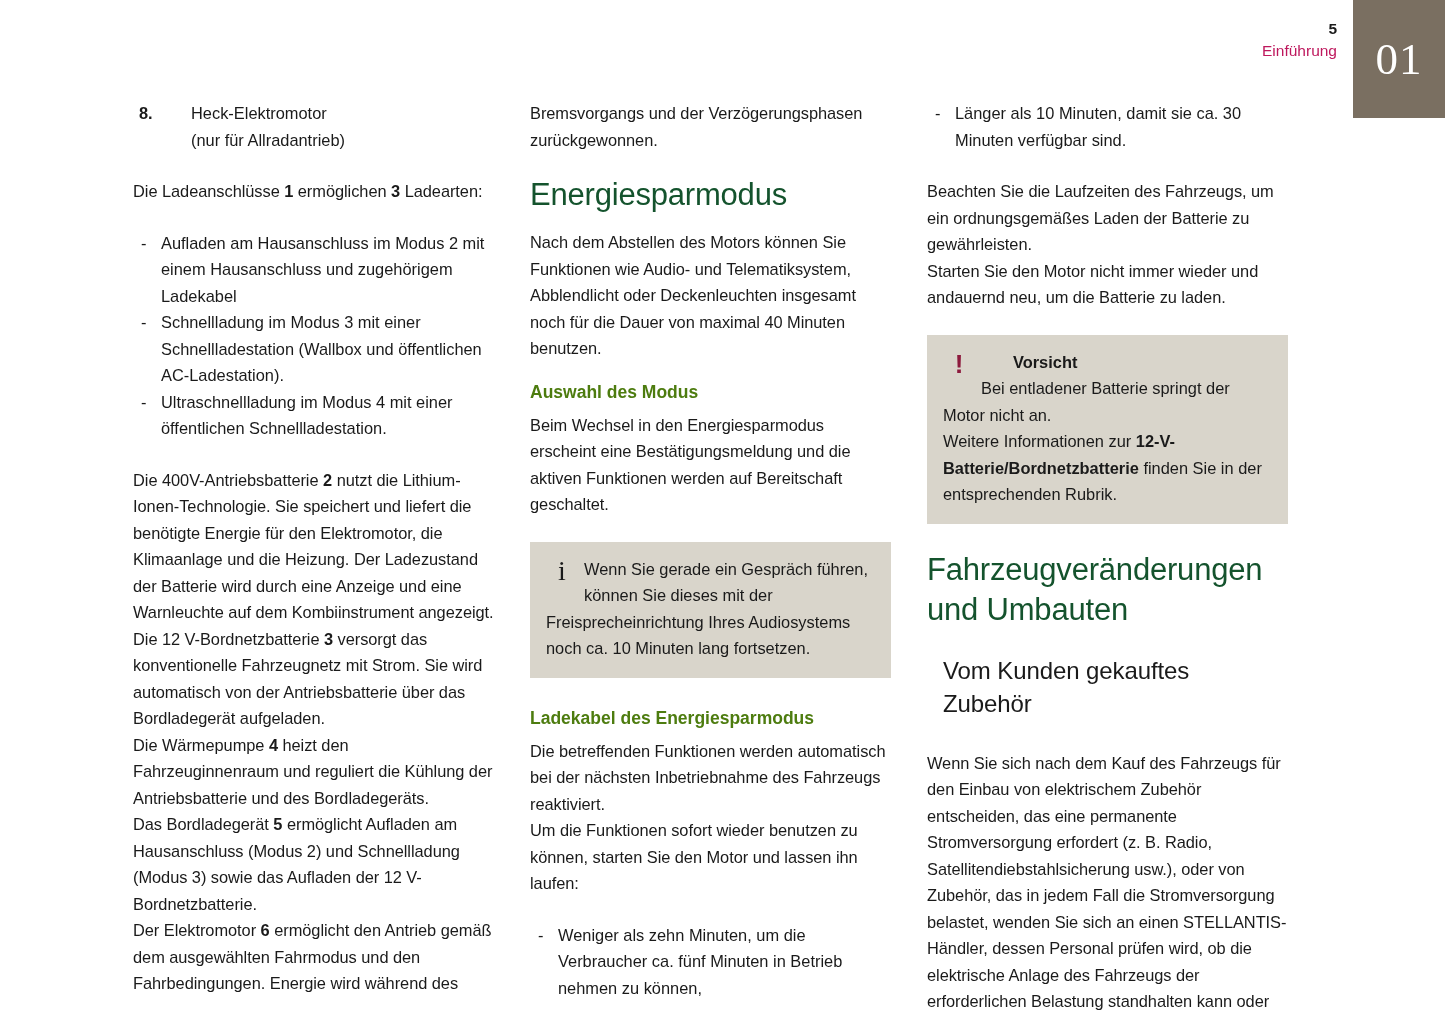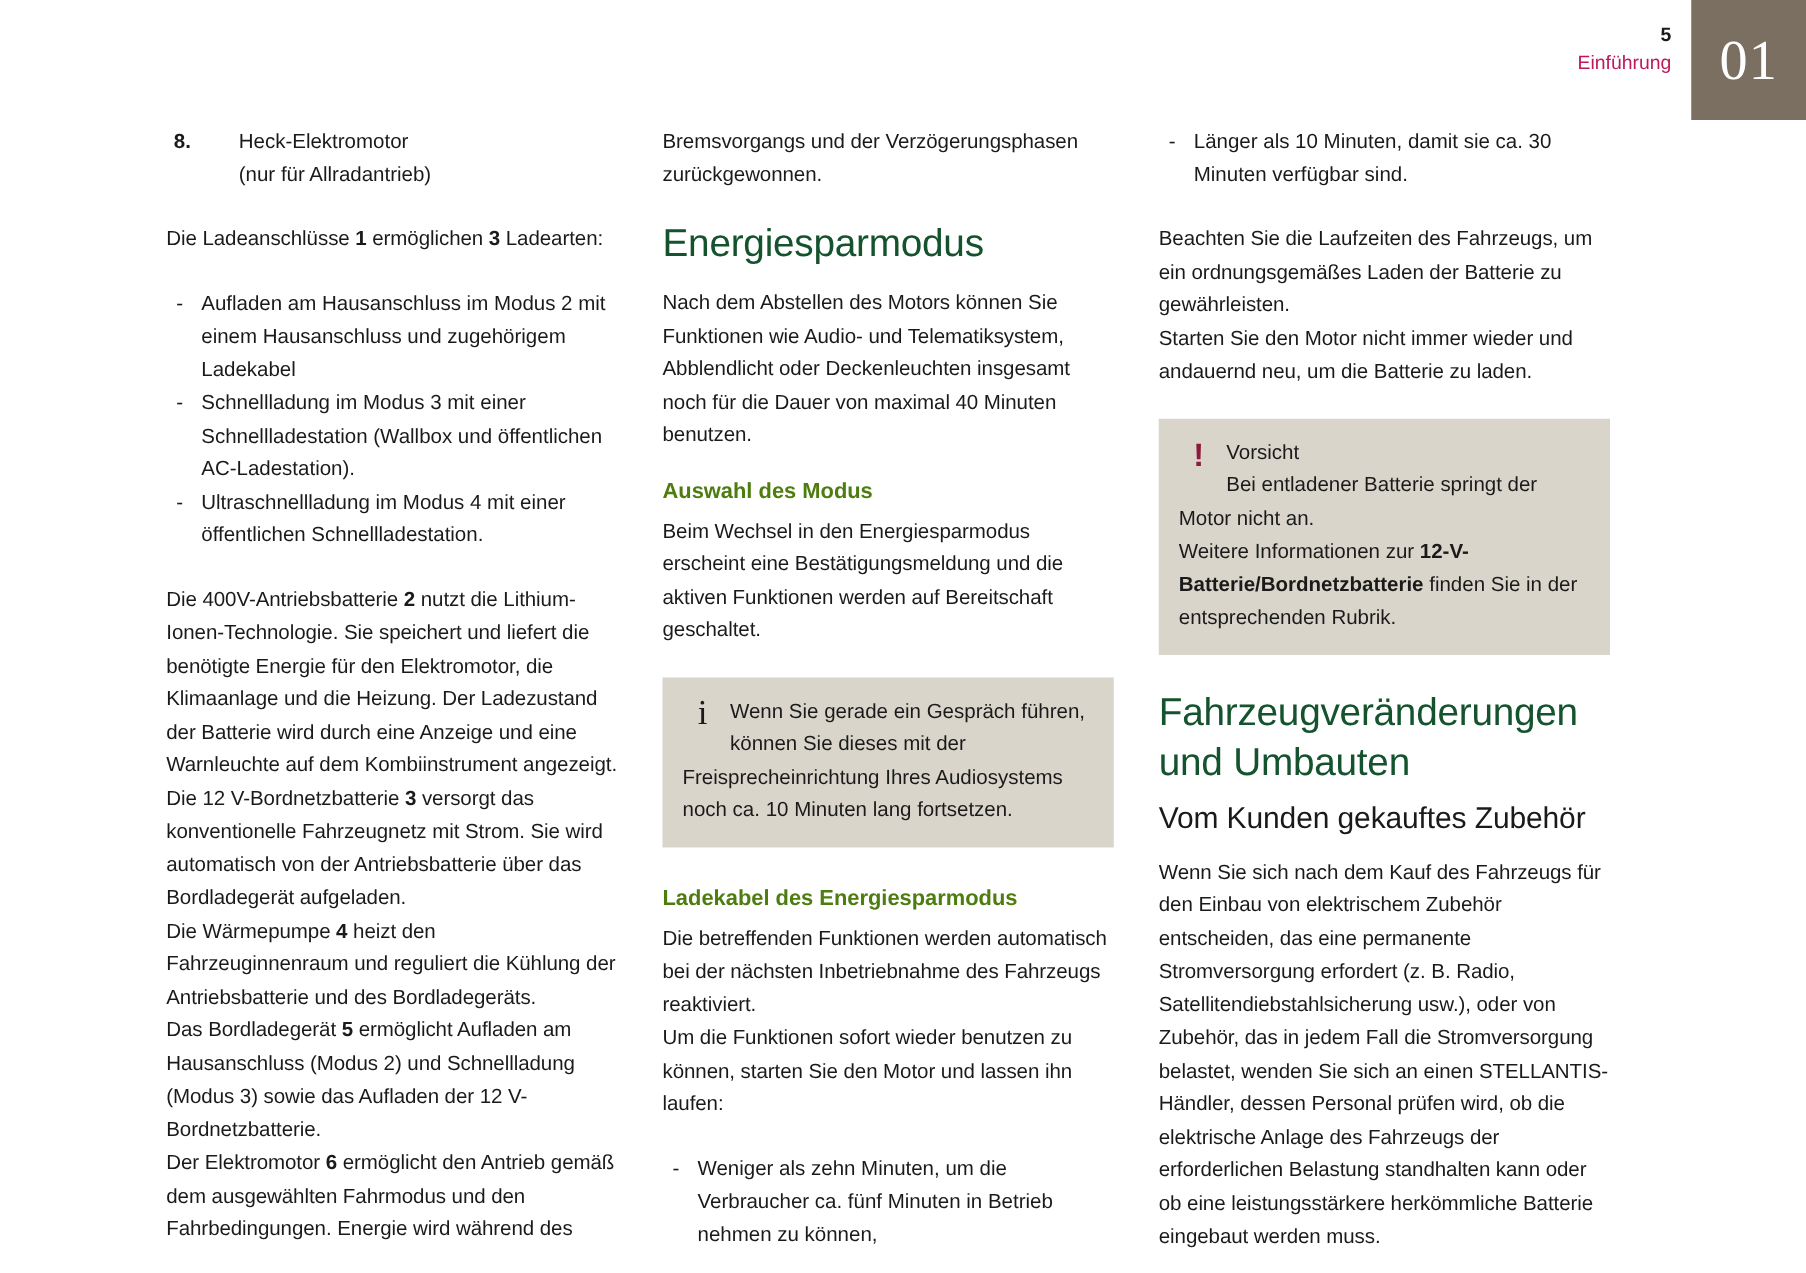--- a/index.html
+++ b/index.html
@@ -23,21 +23,21 @@
     top: 0;
     left: 0;
     width: 1445px;
     height: 92px;
   }
   .chapter-tab {
     position: absolute;
     top: 0;
     right: 0;
     width: 92px;
-    height: 96px;
+    height: 118px;
     background: #7a6f61;
     color: #ffffff;
     display: flex;
     align-items: center;
     justify-content: center;
     font-family: "Liberation Serif", serif;
     font-size: 45px;
     font-weight: 400;
     letter-spacing: 1px;
     line-height: 1;
@@ -127,21 +127,21 @@
   
   h1.h-main {
     margin: 0;
     font-size: 31px;
     line-height: 40px;
     font-weight: 400;
     color: #14532d;
     letter-spacing: -0.2px;
   }
   h2.h-sub {
-    margin: 0;
+    margin: 16px;
     font-size: 24px;
     line-height: 33px;
     font-weight: 400;
     color: #1a1a1a;
     letter-spacing: -0.1px;
   }
   h3.h-bold {
     margin: 0;
     font-size: 17.5px;
     line-height: 28px;
@@ -169,21 +169,22 @@
     margin-top: 1px;
     font-family: "Liberation Serif", serif;
   }
   .notice-icon.warn {
     color: #8d1a3d;
     font-weight: 700;
     font-family: "Liberation Sans", sans-serif;
     font-size: 26px;
   }
   .notice-title {
-    font-weight: 400;
+    font-weight: 700;
+    margin-left: 32px;
   }
   .notice-body { }
   .notice-box p {
     margin: 0;
   }
 
   b, strong { font-weight: 700; }
 </style>
 </head>
 <body>

